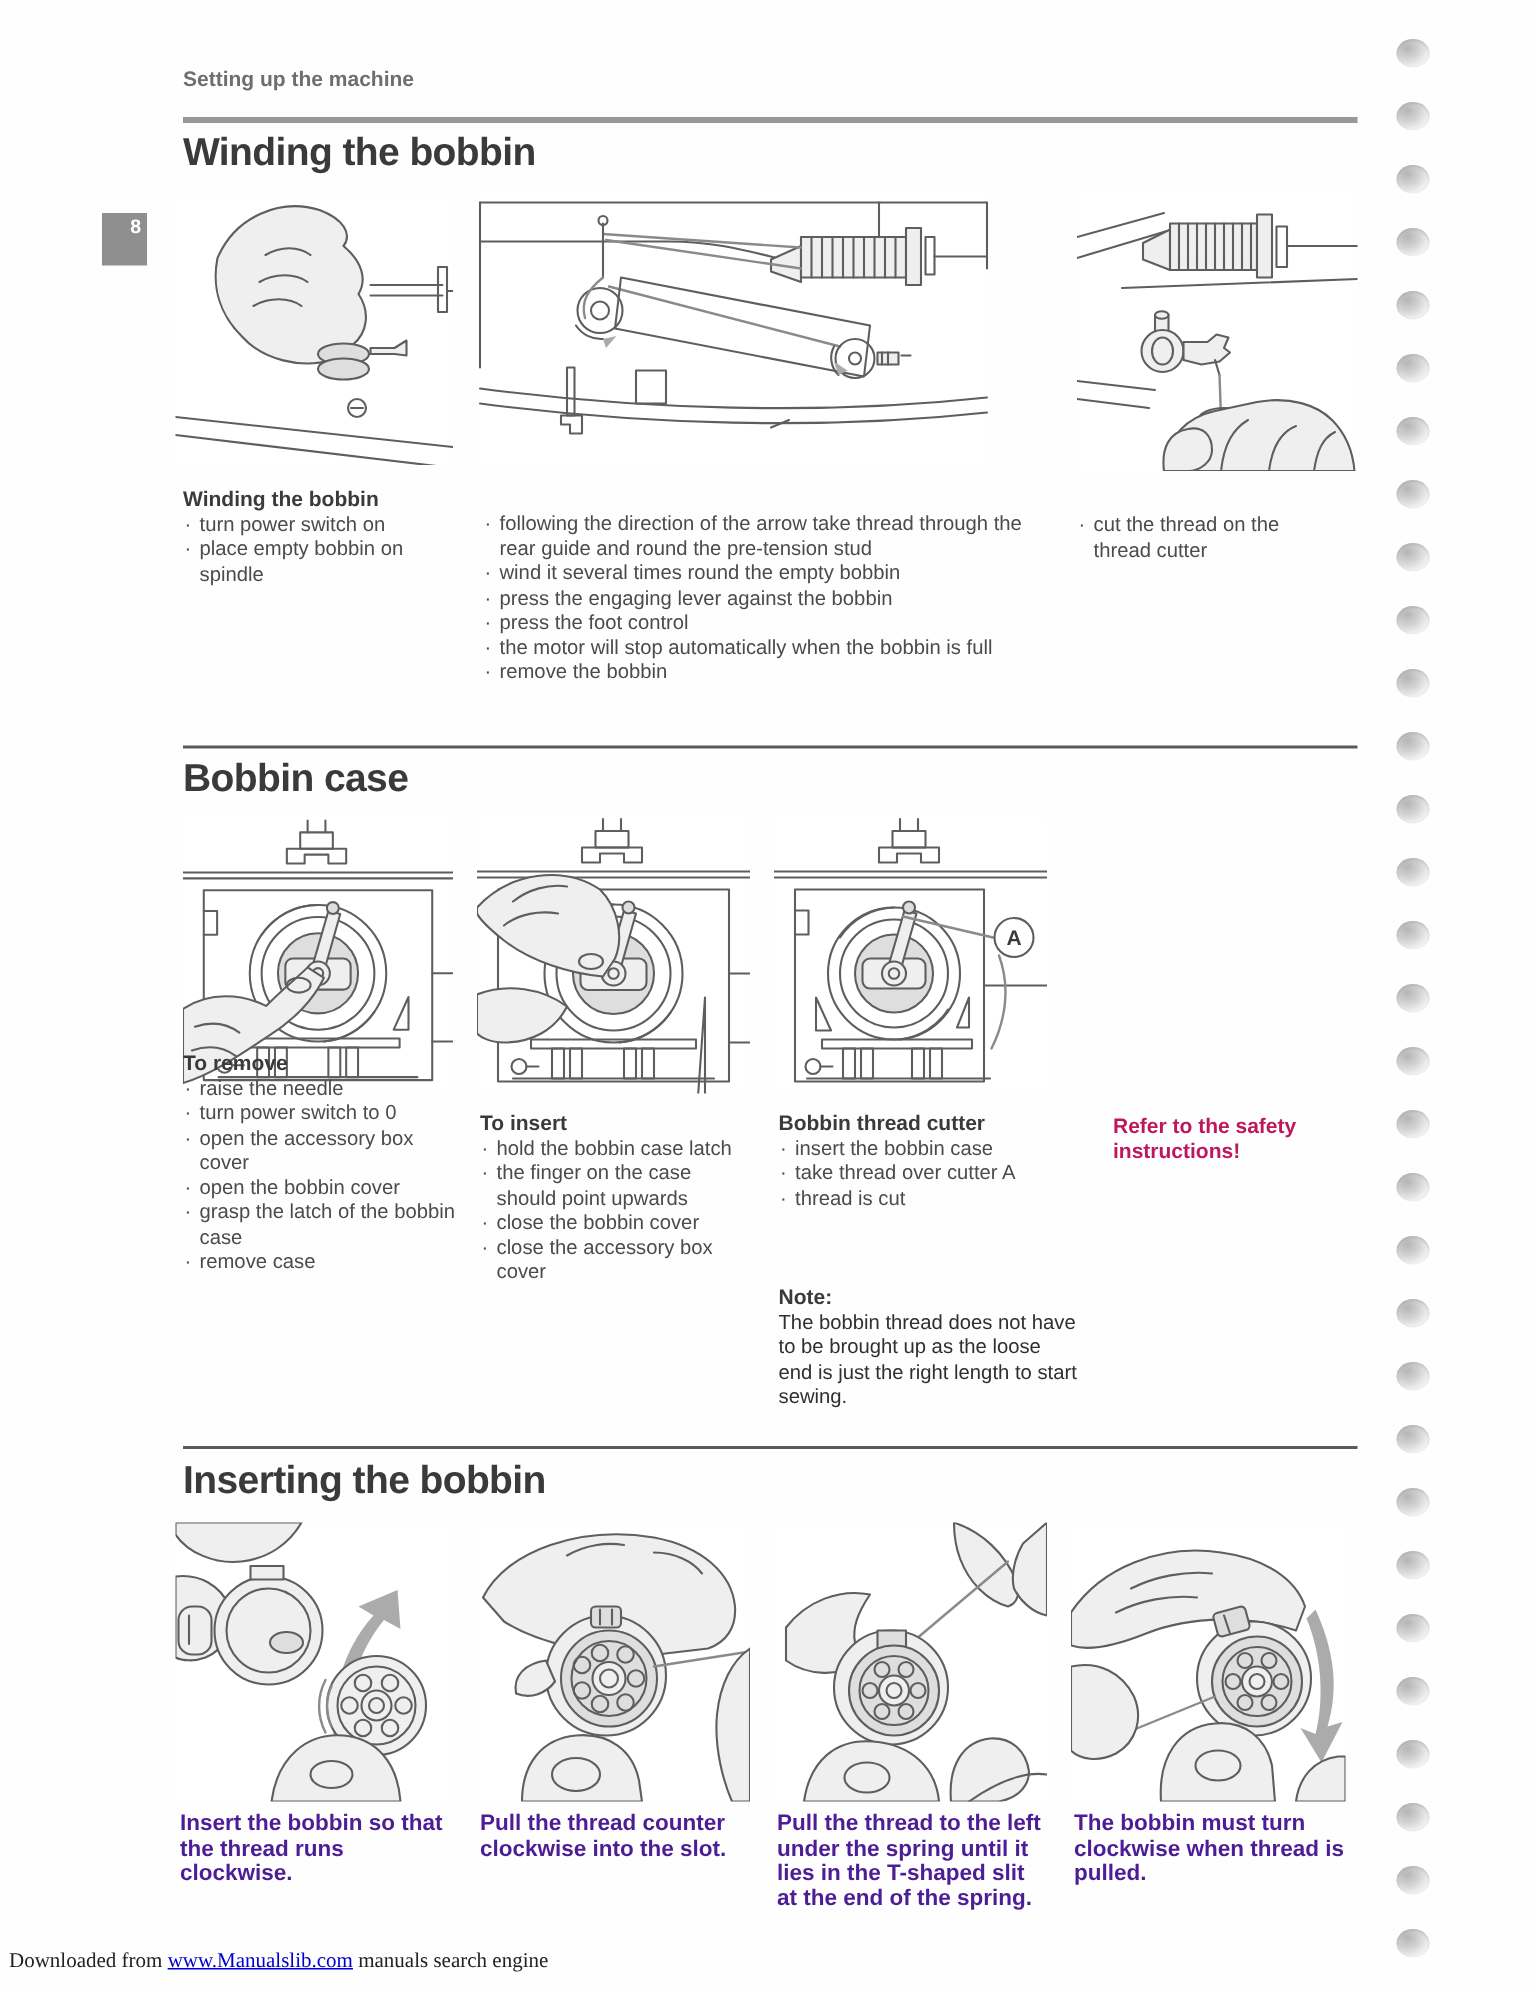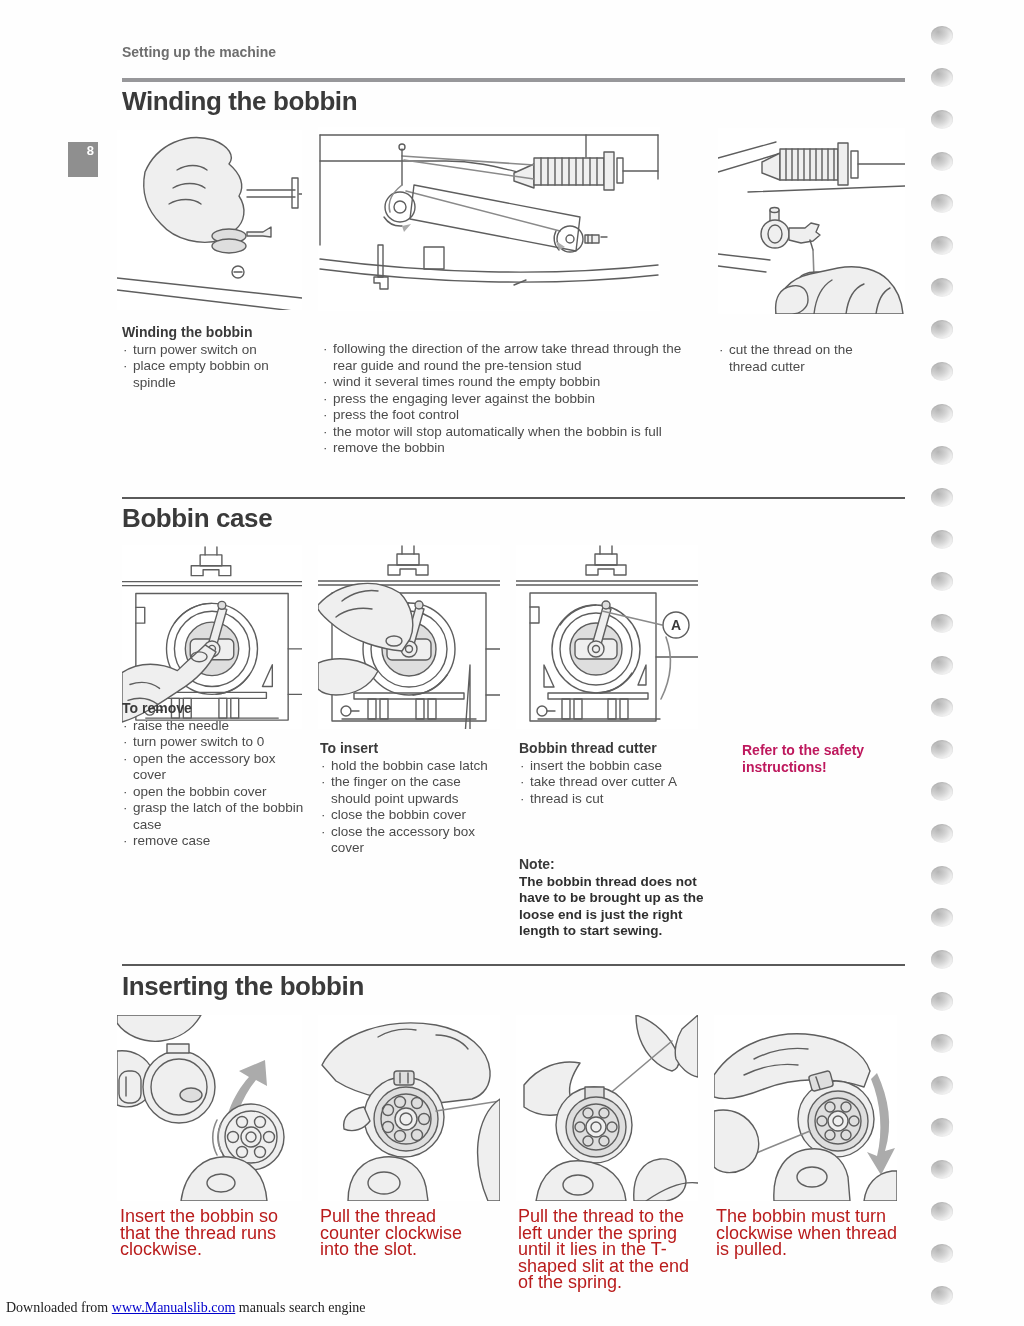--- a/index.html
+++ b/index.html
@@ -30,23 +30,23 @@
   .fill-light{fill:#efefef;stroke:#5e5e5e;stroke-width:1.4;stroke-linejoin:round;}
   .fill-mid{fill:#dedede;stroke:#5e5e5e;stroke-width:1.4;stroke-linejoin:round;}
   .arrow{fill:#ababab;stroke:none;}
   .thread{fill:none;stroke:#8a8a8a;stroke-width:1.6;stroke-linecap:round;}
 
   .tblock{position:absolute;font-size:13.5px;line-height:16.5px;color:#4b4b4b;}
   .tblock .hd{font-weight:bold;color:#3a3a3a;font-size:14px;margin-bottom:1px;}
   .li{position:relative;padding-left:11px;}
   .li::before{content:"\00B7";position:absolute;left:1px;top:0;color:#4b4b4b;}
   .note .hd{margin-top:0;}
-  .note div{font-weight:bold;color:#2f2f2f;}
+  .note div{font-weight:normal;color:#2f2f2f;}
   .safety{font-weight:bold;color:#be185d;font-size:14px;line-height:17px;margin-left:24px;}
-  .caption{position:absolute;font-size:18px;line-height:16.5px;color:#b91c1c;}
+  .caption{position:absolute;font-size:15px;line-height:16.5px;color:#4c1d95;font-weight:bold;}
 
   .footer{position:absolute;left:6px;top:1300px;font-family:"Liberation Serif",serif;font-size:14px;color:#222;}
   .footer a{color:#0000cc;text-decoration:underline;margin-top:12px;}
 </style>
 </head>
 <body>
 
 <div class="page">
 
   <div class="holes">

